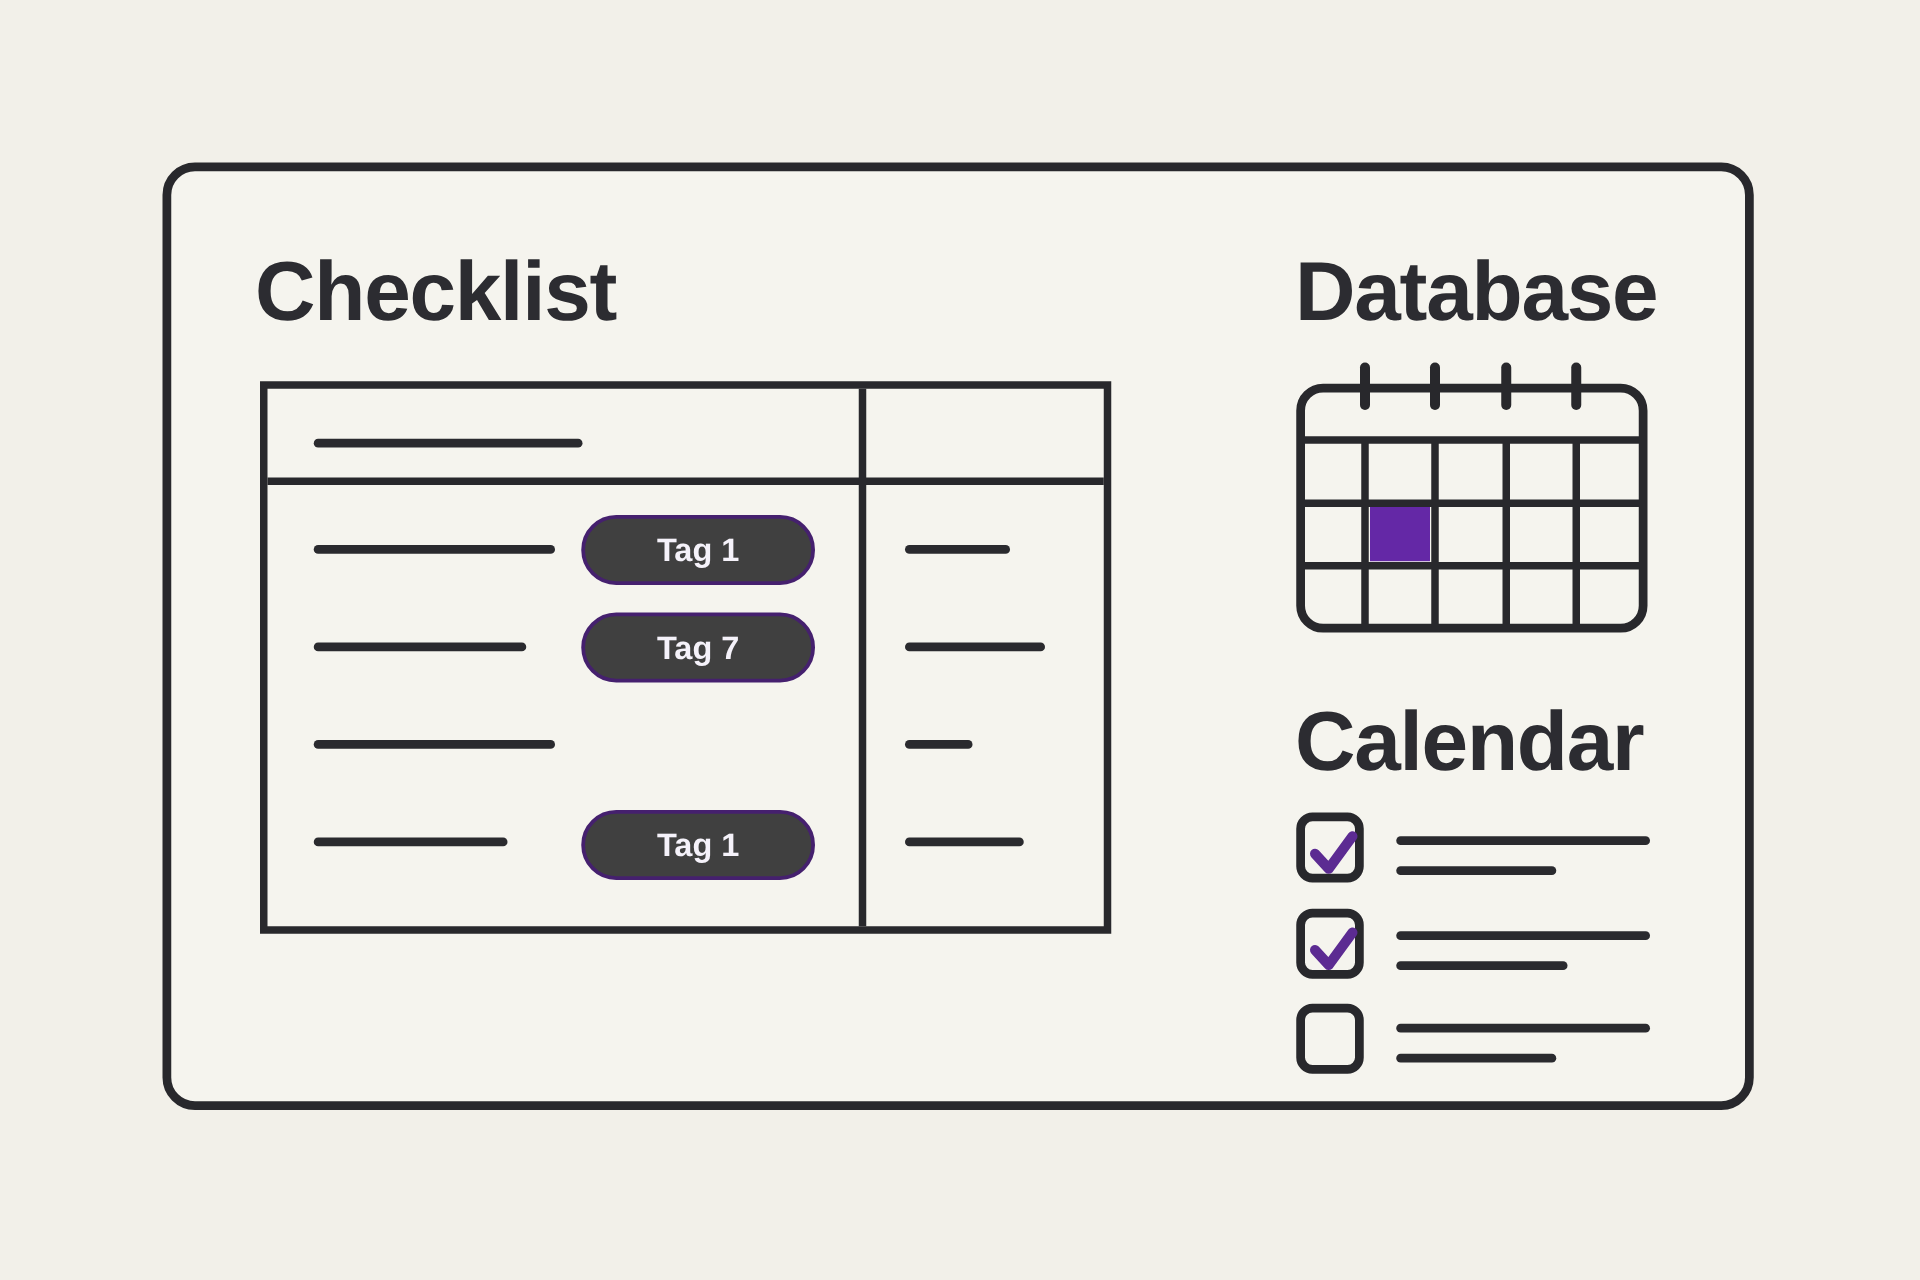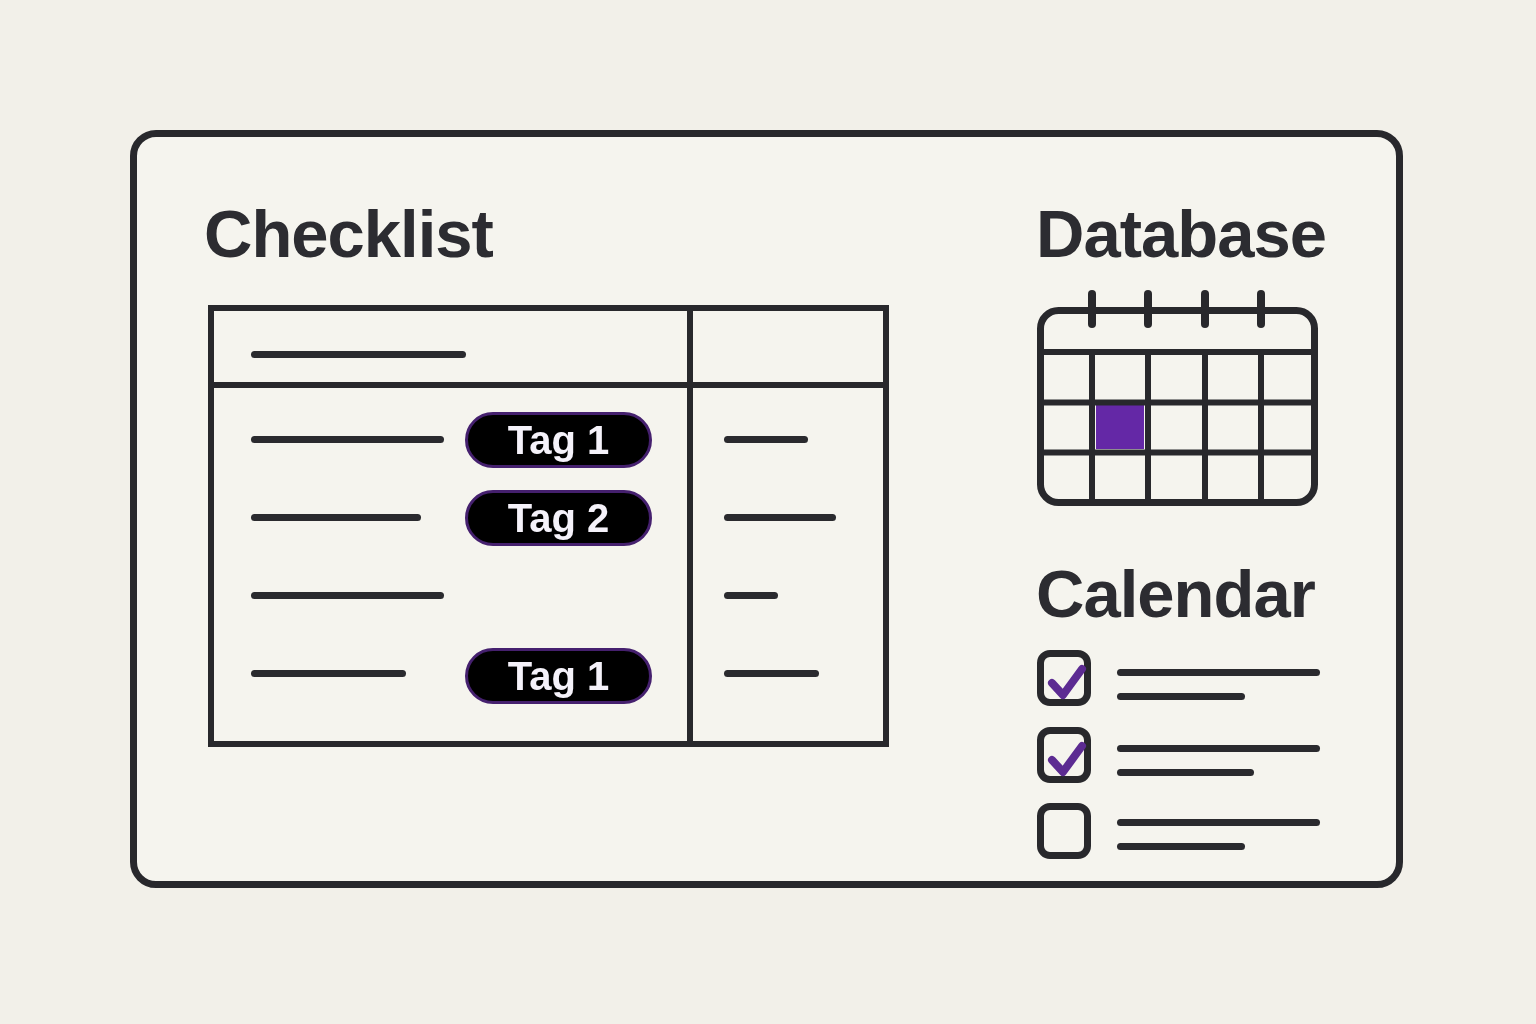--- a/index.html
+++ b/index.html
@@ -52,24 +52,24 @@
   .l3{left:37px;top:281px;width:193px;}
   .l4{left:37px;top:359px;width:155px;}
   
   .r1{left:510px;top:125px;width:84px;}
   .r2{left:510px;top:203px;width:112px;}
   .r3{left:510px;top:281px;width:54px;}
   .r4{left:510px;top:359px;width:95px;}
 
   .tag-pill{
     position:absolute;left:465px;width:187px;height:56px;
-    background:#000000;border:3px solid #45206e;border-radius:30px;
+    background:#404040;border:3px solid #45206e;border-radius:30px;
     box-sizing:border-box;
     display:flex;align-items:center;justify-content:center;
-    color:#f5f2fa;font-size:40px;font-weight:bold;
+    color:#f5f2fa;font-size:26px;font-weight:bold;
   }
   #tag-row1{top:412px;}
   #tag-row2{top:490px;}
   #tag-row4{top:648px;}
 
   
   .cal-svg{position:absolute;left:1030px;top:283px;width:292px;height:228px;}
 
   
   .chk-box{
@@ -112,21 +112,21 @@
     <div class="tline l3"></div>
     <div class="tline l4"></div>
 
     <div class="tline r1"></div>
     <div class="tline r2"></div>
     <div class="tline r3"></div>
     <div class="tline r4"></div>
   </div>
 
   <div class="tag-pill" id="tag-row1">Tag 1</div>
-  <div class="tag-pill" id="tag-row2">Tag 2</div>
+  <div class="tag-pill" id="tag-row2">Tag 7</div>
   <div class="tag-pill" id="tag-row4">Tag 1</div>
 
   <div class="section-title" id="cal-title">Database</div>
 
   <svg class="cal-svg" viewBox="0 0 292 228">
 
     <rect id="cal-highlight" x="66" y="121" width="48" height="45" fill="#6428a6"></rect>
 
     <rect x="10.5" y="27.5" width="274" height="192" rx="18" fill="none" stroke="#28282c" stroke-width="7"></rect>
 

